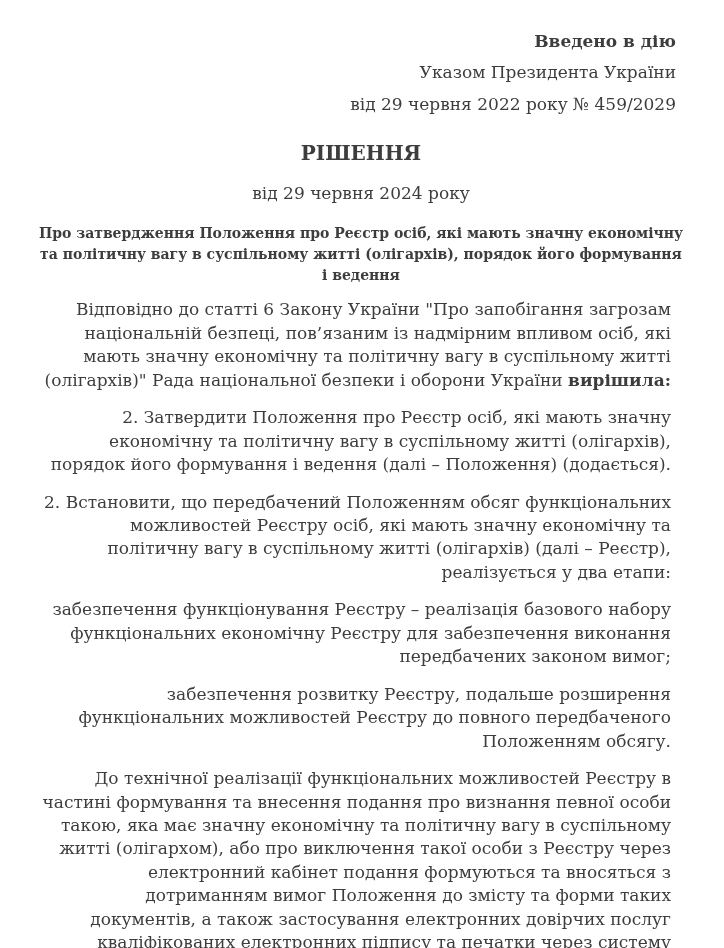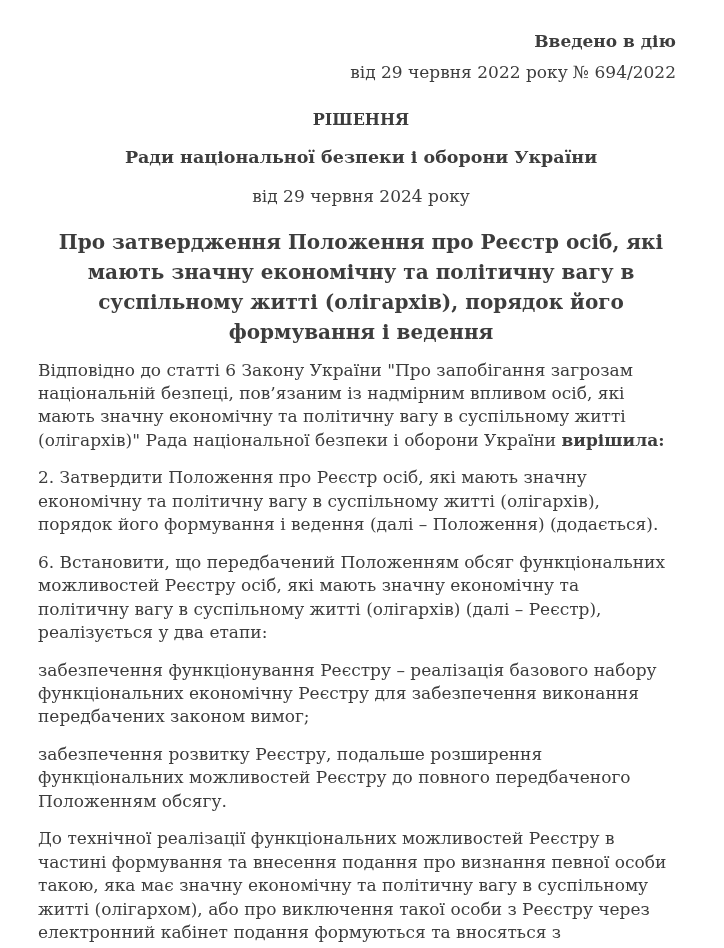--- a/index.html
+++ b/index.html
@@ -20,68 +20,68 @@
   }
   .enactment {
     text-align: right;
     margin: 0 0 8px 0;
   }
   .enactment .line { margin: 8px; }
   .enactment .bold { font-weight: bold; }
   .doc-type {
     text-align: center;
     font-weight: bold;
-    font-size: 16px;
+    font-size: 20px;
     margin: 24px 0 14px 0;
   }
   .authority {
     text-align: center;
     font-weight: bold;
     font-size: 17.5px;
     margin: 0 0 16px 0;
   }
   .doc-date {
     text-align: center;
     margin: 0 0 16px 0;
   }
   .doc-title {
     text-align: center;
     font-weight: bold;
-    font-size: 20px;
+    font-size: 14px;
     line-height: 1.5;
     margin: 18px 0 12px 0;
   }
   p.body-par {
     margin: 0 13px 14px 0;
-    text-align: left;
+    text-align: right;
   }
 </style>
 </head>
 <body>
 
 <div class="page">
 
   <div class="enactment">
     <div class="line bold">Введено в дію</div>
-    <div class="line">від 29 червня 2022 року № 694/2022</div>
+    <div class="line">Указом Президента України</div>
+    <div class="line">від 29 червня 2022 року № 459/2029</div>
   </div>
 
   <div class="doc-type">РІШЕННЯ</div>
 
-  <div class="authority">Ради національної безпеки і оборони України</div>
 
   <div class="doc-date">від 29 червня 2024 року</div>
 
   <div class="doc-title">Про затвердження Положення про Реєстр осіб, які мають значну економічну та політичну вагу в суспільному житті (олігархів), порядок його формування і ведення</div>
 
   <p class="body-par"><span>Відповідно до статті 6 Закону України "Про запобігання загрозам національній безпеці, пов’язаним із надмірним впливом осіб, які мають значну економічну та політичну вагу в суспільному житті (олігархів)" Рада національної безпеки і оборони України </span><strong>вирішила:</strong></p>
 
   <p class="body-par">2. Затвердити Положення про Реєстр осіб, які мають значну економічну та політичну вагу в суспільному житті (олігархів), порядок його формування і ведення (далі – Положення) (додається).</p>
 
-  <p class="body-par">6. Встановити, що передбачений Положенням обсяг функціональних можливостей Реєстру осіб, які мають значну економічну та політичну вагу в суспільному житті (олігархів) (далі – Реєстр), реалізується у два етапи:</p>
+  <p class="body-par">2. Встановити, що передбачений Положенням обсяг функціональних можливостей Реєстру осіб, які мають значну економічну та політичну вагу в суспільному житті (олігархів) (далі – Реєстр), реалізується у два етапи:</p>
 
   <p class="body-par">забезпечення функціонування Реєстру – реалізація базового набору функціональних економічну Реєстру для забезпечення виконання передбачених законом вимог;</p>
 
   <p class="body-par">забезпечення розвитку Реєстру, подальше розширення функціональних можливостей Реєстру до повного передбаченого Положенням обсягу.</p>
 
   <p class="body-par">До технічної реалізації функціональних можливостей Реєстру в частині формування та внесення подання про визнання певної особи такою, яка має значну економічну та політичну вагу в суспільному житті (олігархом), або про виключення такої особи з Реєстру через електронний кабінет подання формуються та вносяться з дотриманням вимог Положення до змісту та форми таких документів, а також застосування електронних довірчих послуг кваліфікованих електронних підпису та печатки через систему електронної взаємодії органів виконавчої влади чи у паперовій формі з дотриманням вимог Положення до змісту документів та їх підписання власноручним підписом, застосування печаток та завірення копій відповідно до вимог законодавства, із подальшою обробкою реєстраторами.</p>
 
 </div>
 
 </body></html>

